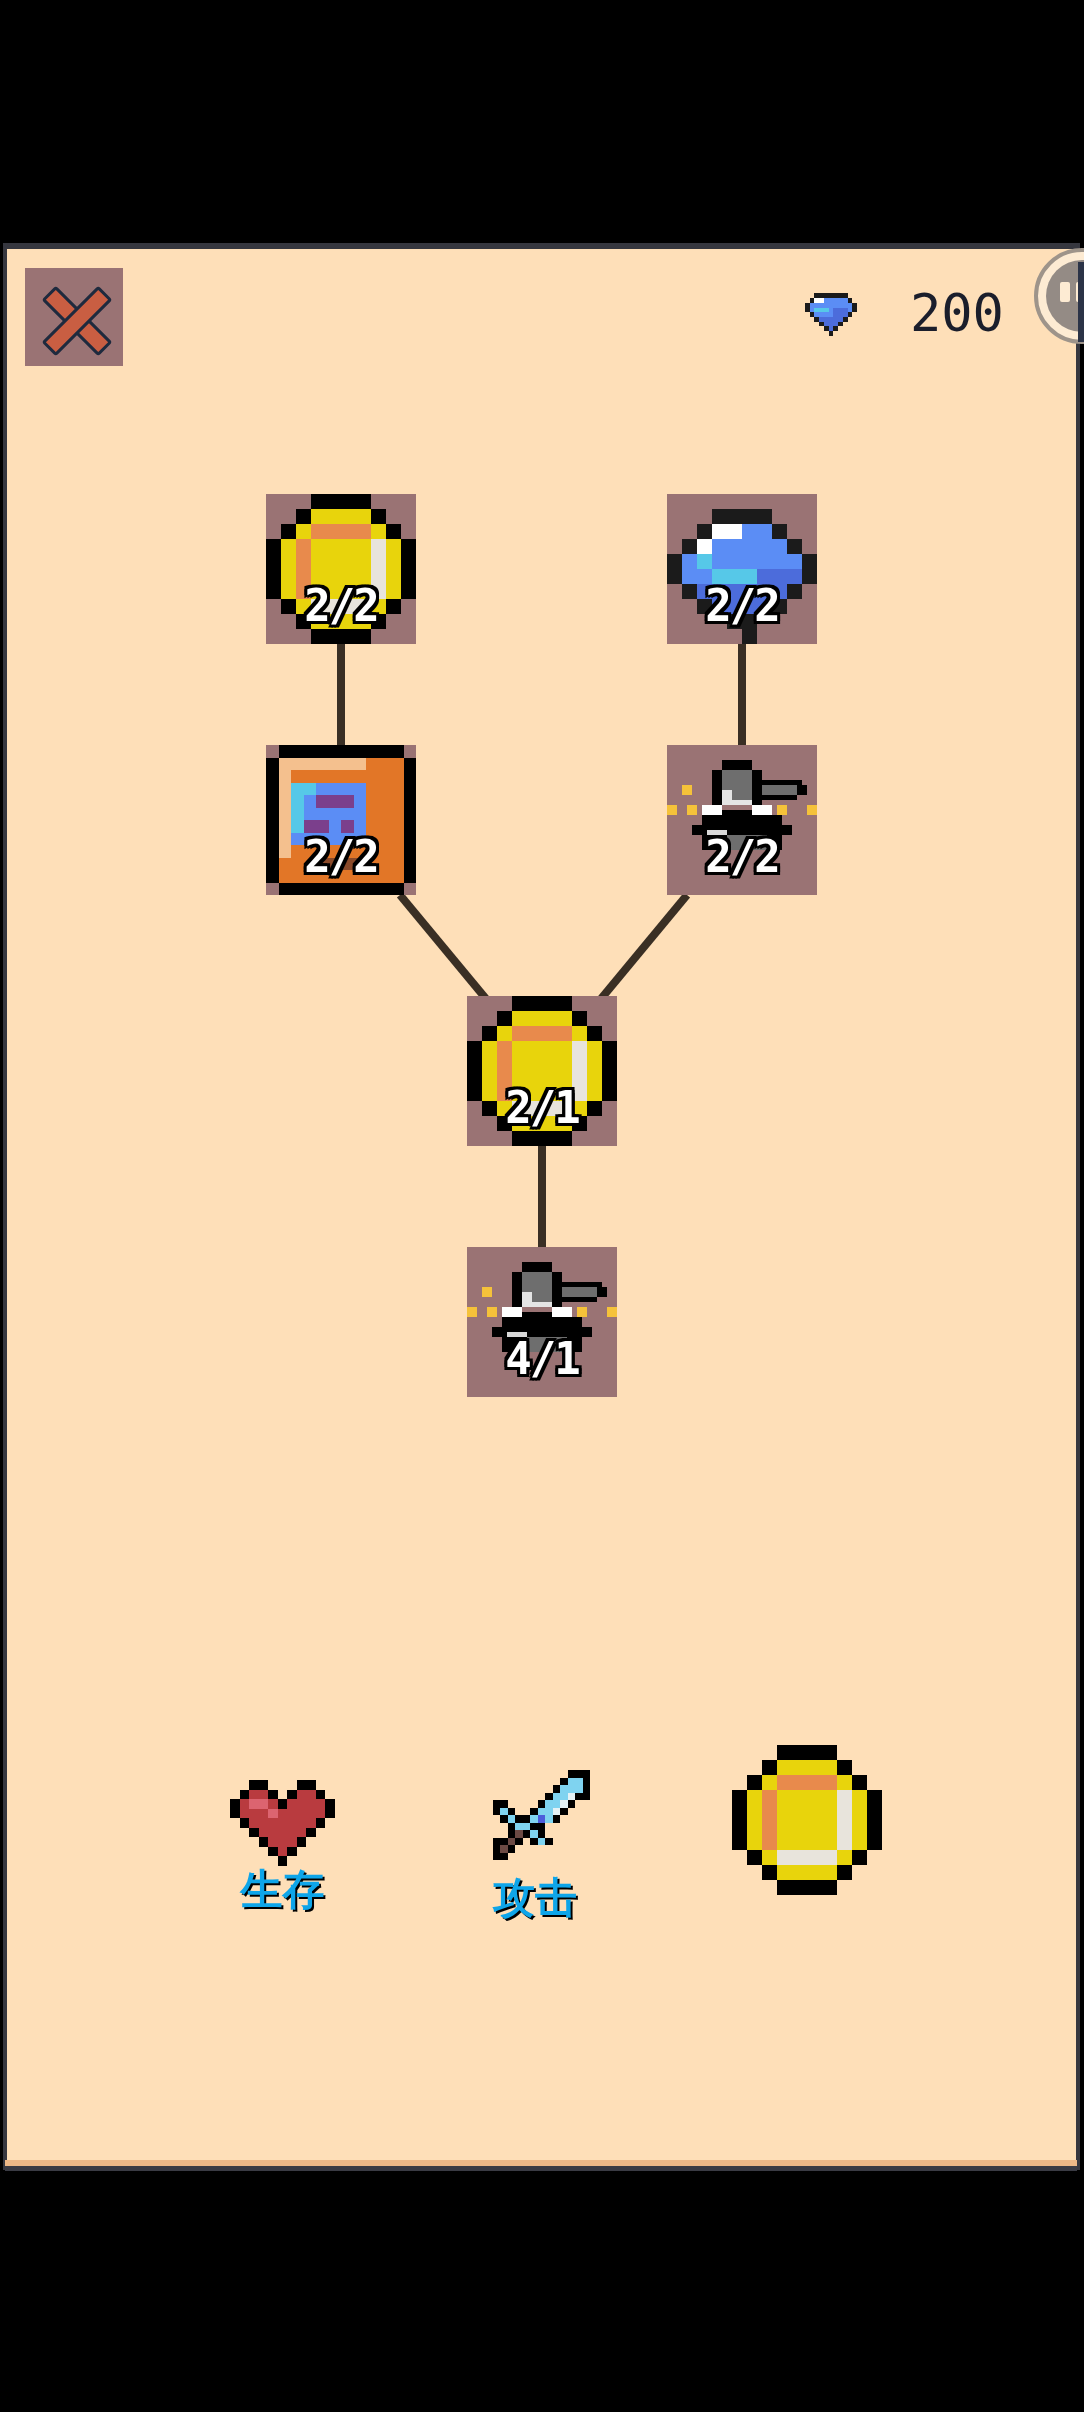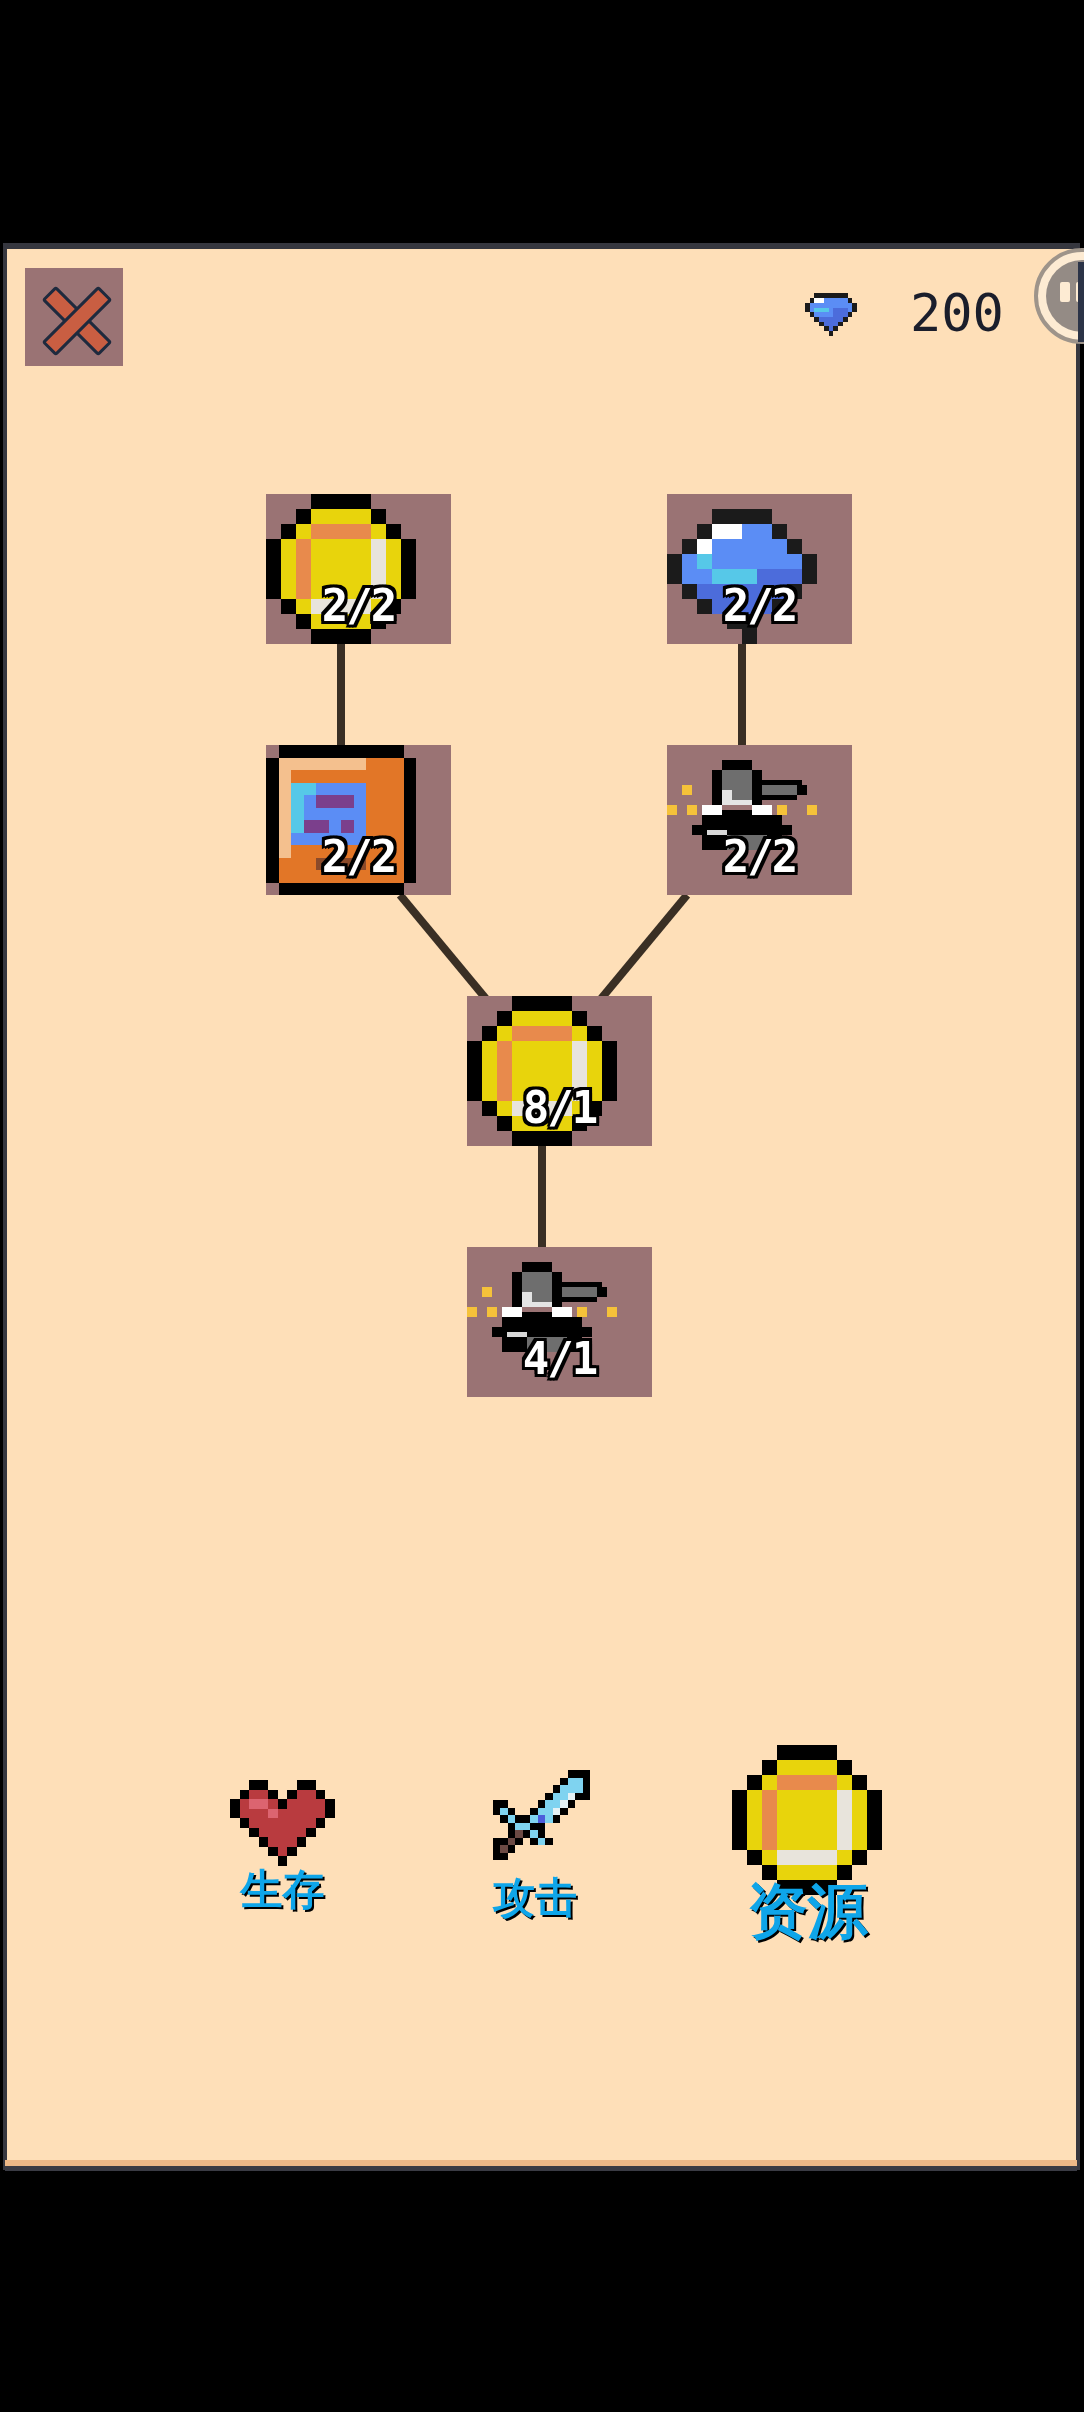--- a/index.html
+++ b/index.html
@@ -11,21 +11,21 @@
   .close-btn::before, .close-btn::after { content:""; position:absolute; left:12px; top:43px; width:74px; height:14px; background:#C95E42; border:3px solid #1E2A3E; border-radius:3px; }
   .close-btn::before { transform:rotate(45deg); }
   .close-btn::after { transform:rotate(-45deg); }
   .gem { position:absolute; left:805px; top:293px; width:52px; height:48px; }
   .gem-count { position:absolute; left:910px; top:283px; width:100px; height:60px; font-family:"DejaVu Sans Mono", monospace; font-size:52px; color:#1B1E2B; line-height:60px; }
   .pause-btn { position:absolute; left:1034px; top:248px; width:96px; height:96px; border-radius:50%; background:#FDEBD3; border:4px solid #9E948A; box-sizing:border-box; overflow:hidden; cursor:pointer; }
   .pause-inner { position:absolute; left:8px; top:8px; width:72px; height:72px; border-radius:50%; background:#948B85; }
   .pause-bar { position:absolute; top:22px; width:10px; height:20px; background:#FDEBD3; border-radius:2px; }
   .edge-strip { position:absolute; left:1078px; top:262px; width:6px; height:80px; background:#2B3347; }
   .connector { position:absolute; background:#3A2F24; }
-  .node { position:absolute; width:150px; height:150px; background:#9A7374; cursor:pointer;padding-left:35px; }
+  .node { position:absolute; width:150px; height:150px; background:#9A7374; cursor:pointer; }
   .node svg { position:absolute; left:0; top:0; width:150px; height:150px; }
   .node-count { position:absolute; left:0; right:0; bottom:14px; text-align:center; font-family:"DejaVu Sans Mono", monospace; font-weight:bold; font-size:44px; color:#fff; letter-spacing:-2px;
     text-shadow: -3px 0 #000, 3px 0 #000, 0 -3px #000, 0 3px #000, -3px -3px #000, 3px 3px #000, -3px 3px #000, 3px -3px #000; line-height:48px; }
   .tab { position:absolute; cursor:pointer; }
   .tab svg { position:absolute; }
   .tab-label { position:absolute; left:0; right:0; text-align:center; font-family:"DejaVu Sans", sans-serif; font-weight:bold; color:#0ea5e9; text-shadow: 2px 2px 0 #000; }
 </style>
 </head>
 <body>
 
@@ -203,21 +203,21 @@
     <rect x="3" y="1" width="4" height="1" fill="#E8D40C"></rect>
     <rect x="2" y="2" width="6" height="1" fill="#E8D40C"></rect>
     <rect x="1" y="3" width="8" height="4" fill="#E8D40C"></rect>
     <rect x="2" y="7" width="6" height="1" fill="#E8D40C"></rect>
     <rect x="3" y="8" width="4" height="1" fill="#E8D40C"></rect>
     <rect x="3" y="2" width="4" height="1" fill="#E88A4C"></rect>
     <rect x="2" y="3" width="1" height="4" fill="#E88A4C"></rect>
     <rect x="7" y="3" width="1" height="4" fill="#E8E4DC"></rect>
     <rect x="3" y="7" width="4" height="1" fill="#E8E4DC"></rect>
   </svg>
-  <div class="node-count">8/1</div>
+  <div class="node-count">2/1</div>
 </div>
 
 <div class="node" style="left:467px; top:1247px;">
   <svg viewBox="0 0 30 30" shape-rendering="crispEdges">
     <rect x="11" y="3" width="6" height="2" fill="#000"></rect>
     <rect x="9" y="5" width="2" height="8" fill="#000"></rect>
     <rect x="17" y="5" width="2" height="8" fill="#000"></rect>
     <rect x="11" y="5" width="6" height="6" fill="#6E6E6E"></rect>
     <rect x="11" y="9" width="2" height="3" fill="#E4E4E4"></rect>
     <rect x="13" y="11" width="4" height="1" fill="#E4E4E4"></rect>
@@ -348,14 +348,13 @@
     <rect x="3" y="1" width="4" height="1" fill="#E8D40C"></rect>
     <rect x="2" y="2" width="6" height="1" fill="#E8D40C"></rect>
     <rect x="1" y="3" width="8" height="4" fill="#E8D40C"></rect>
     <rect x="2" y="7" width="6" height="1" fill="#E8D40C"></rect>
     <rect x="3" y="8" width="4" height="1" fill="#E8D40C"></rect>
     <rect x="3" y="2" width="4" height="1" fill="#E88A4C"></rect>
     <rect x="2" y="3" width="1" height="4" fill="#E88A4C"></rect>
     <rect x="7" y="3" width="1" height="4" fill="#E8E4DC"></rect>
     <rect x="3" y="7" width="4" height="1" fill="#E8E4DC"></rect>
   </svg>
-  <div class="tab-label" style="top:127px; font-size:60px;">资源</div>
 </div>
 
 </body></html>

